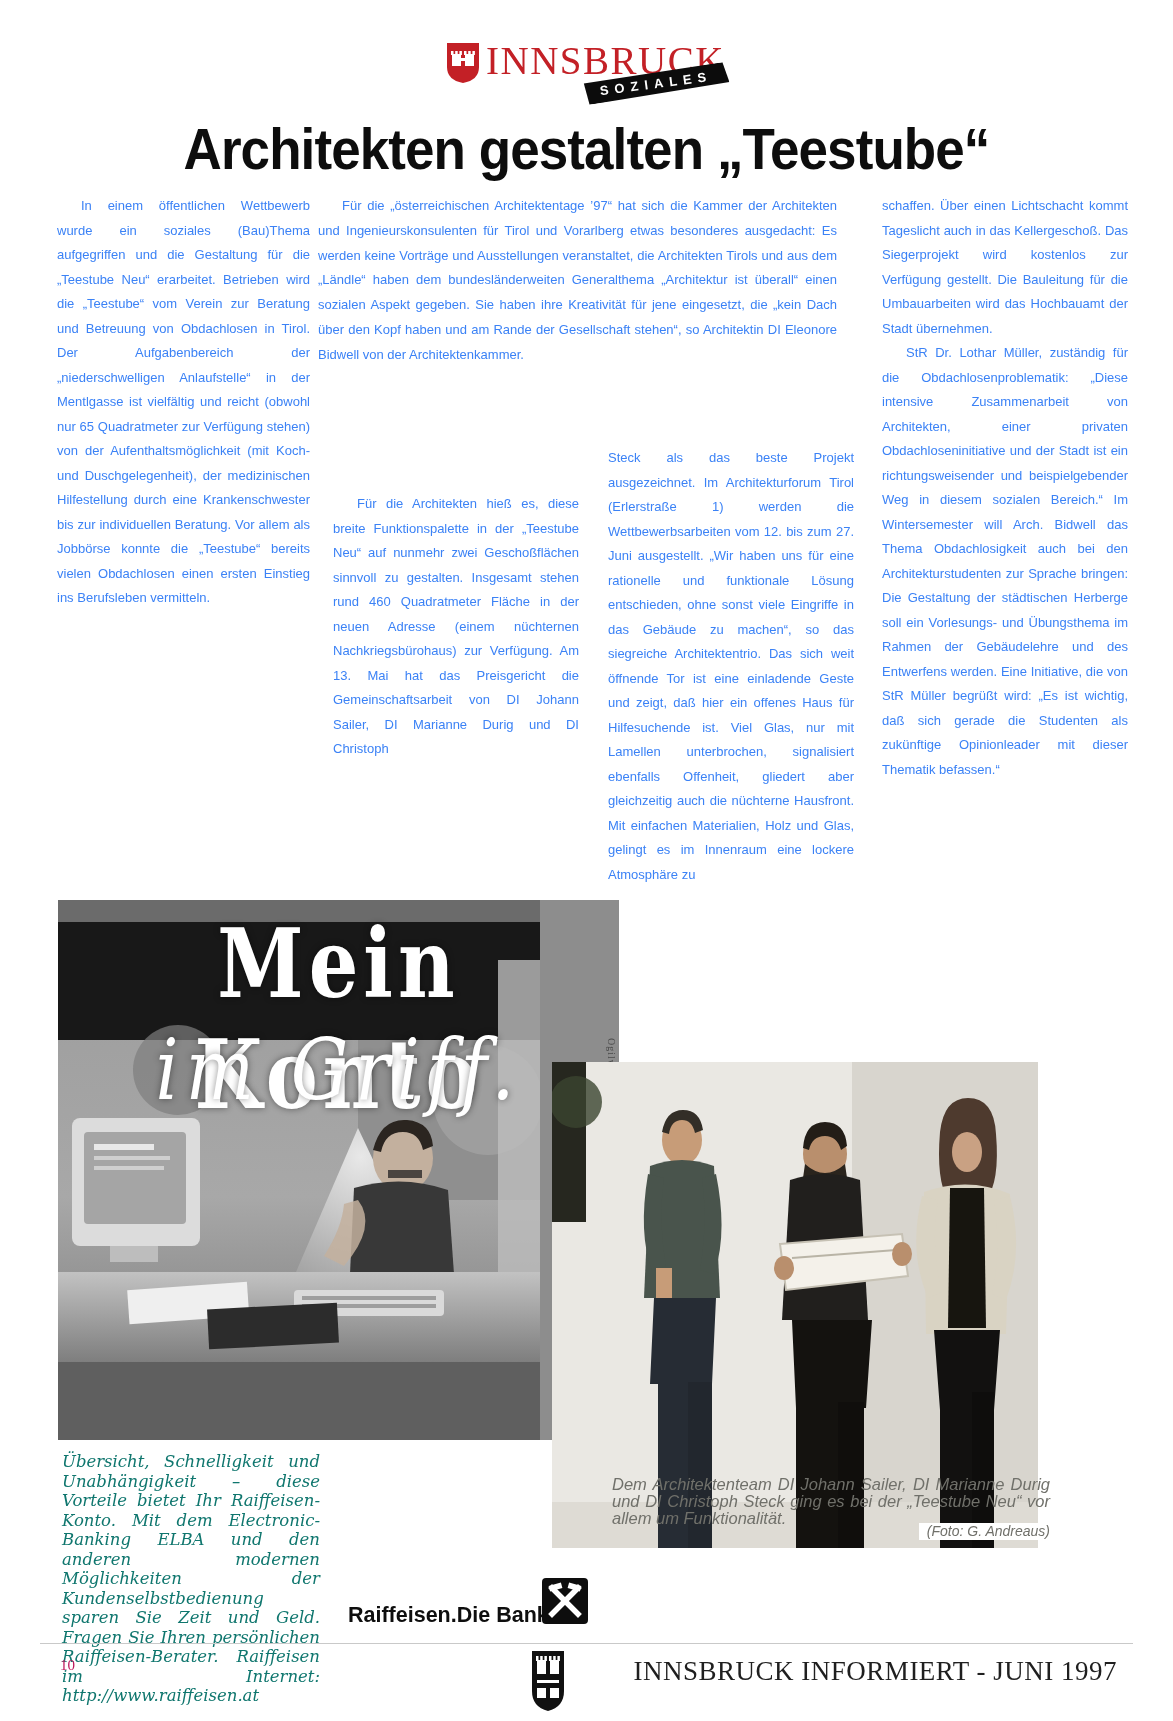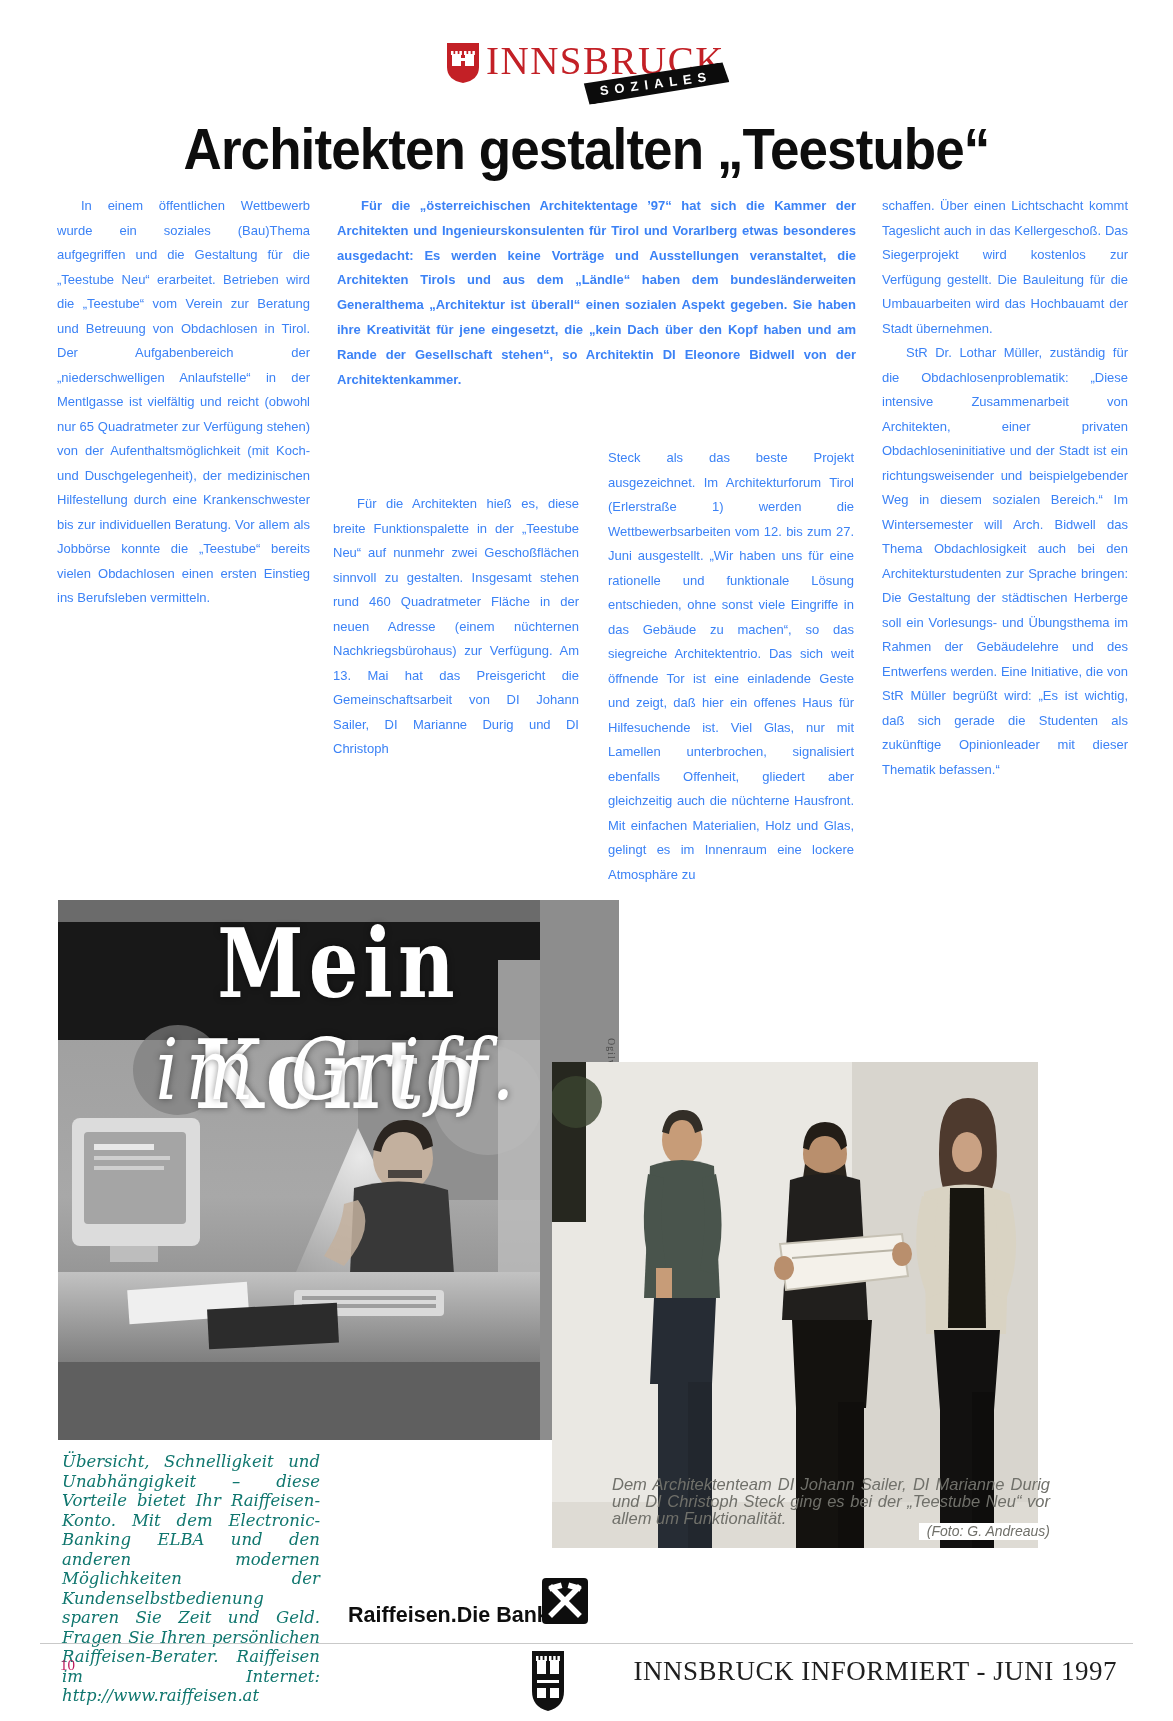--- a/index.html
+++ b/index.html
@@ -21,22 +21,22 @@
   .headline{position:absolute;left:0;top:116px;width:1173px;text-align:center;
         font-size:57px;font-weight:700;letter-spacing:-1px;color:#0d0d0d;
         transform:scaleX(.93);transform-origin:center top;}
 
   
   .bodycol{position:absolute;font-size:13px;line-height:24.5px;text-align:justify;
         overflow:hidden;color:#3b82f6;}
   .bodycol p{margin:0;text-indent:24px;}
   .bodycol p.noindent{text-indent:0;}
   .col1{left:57px;  top:194px; width:253px; height:676px;}
-  .lead{left:337px; top:194px; width:519px; height:294px;
-        font-weight:700;line-height:24.8px;}
+  .lead{left:318px; top:194px; width:519px; height:294px;
+        font-weight:400;line-height:24.8px;}
   .col2{left:333px; top:492px; width:246px; height:374px;}
   .col3{left:608px; top:446px; width:246px; height:614px;}
   .col4{left:882px; top:194px; width:246px; height:864px;}
 
   
   .ad-photo{position:absolute;left:58px;top:900px;width:561px;height:540px;
         background:#8d8d8d;overflow:hidden;}
   .ad-line{position:absolute;left:0;right:0;text-align:center;color:#ffffff;
         font-family:"DejaVu Serif", serif;
         text-shadow:0 0 7px rgba(0,0,0,.45);}

